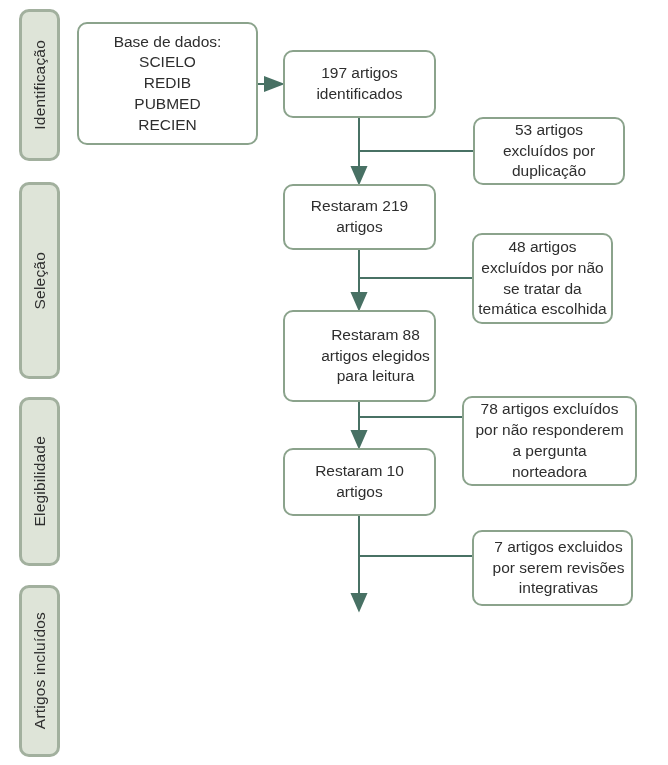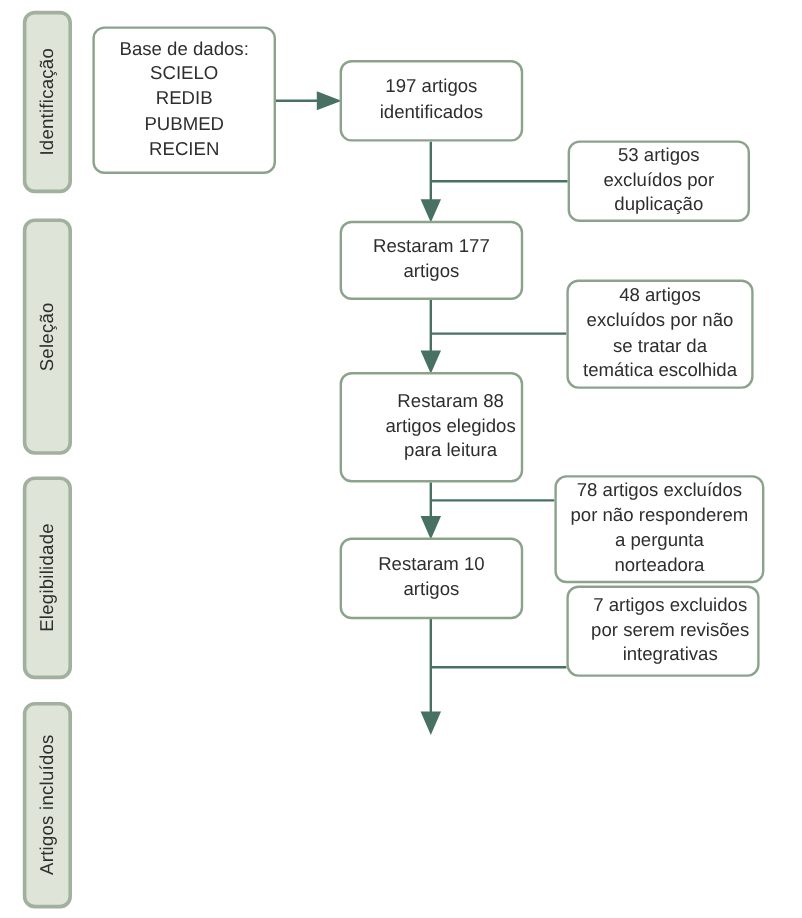--- a/index.html
+++ b/index.html
@@ -59,32 +59,32 @@
     justify-content: center;
     text-align: center;
     font-size: 15.5px;
     line-height: 1.34;
     color: #2e2e2e;
     z-index: 2;
     padding: 3px 4px;
   }
   .box .txt { white-space: pre-line; display: block; }
 
-  .b-source { left: 77px;  top: 22px;  width: 153px; height: 123px; }
+  .b-source { left: 77px;  top: 22px;  width: 181px; height: 123px; }
   .b-main   { left: 283px; width: 153px; }
   .b1 { top: 50px;  height: 68px;  }
   .b2 { top: 184px; height: 66px;  }
   .b3 { top: 310px; height: 92px; padding-left: 36px;  }
   .b4 { top: 448px; height: 68px;  }
   .b5 { top: 611px; height: 102px; }
 
   .s1 { left: 473px; top: 117px; width: 152px; height: 68px; }
-  .s2 { left: 472px; top: 233px; width: 156px; height: 91px; }
+  .s2 { left: 472px; top: 233px; width: 141px; height: 91px; }
   .s3 { left: 462px; top: 396px; width: 175px; height: 90px; }
-  .s4 { left: 472px; top: 488px; width: 161px; height: 76px; padding-left: 16px; }
+  .s4 { left: 472px; top: 530px; width: 161px; height: 76px; padding-left: 16px; }
 </style>
 </head>
 <body>
 
 <div id="canvas">
 
   <svg id="connectors" viewBox="0 0 668 765" xmlns="http://www.w3.org/2000/svg">
     <g stroke="#487164" stroke-width="2" fill="#487164">
 
       <line x1="230" y1="84" x2="267" y2="84"></line>
@@ -127,21 +127,21 @@
     <span class="txt">REDIB</span>
     <span class="txt">PUBMED</span>
     <span class="txt">RECIEN</span>
   </div>
 
   <div class="box b-main b1">
     <span class="txt">197 artigos
 identificados</span>
   </div>
   <div class="box b-main b2">
-    <span class="txt">Restaram 177
+    <span class="txt">Restaram 219
 artigos</span>
   </div>
   <div class="box b-main b3">
     <span class="txt">Restaram 88
 artigos elegidos
 para leitura</span>
   </div>
   <div class="box b-main b4">
     <span class="txt">Restaram 10
 artigos</span>

